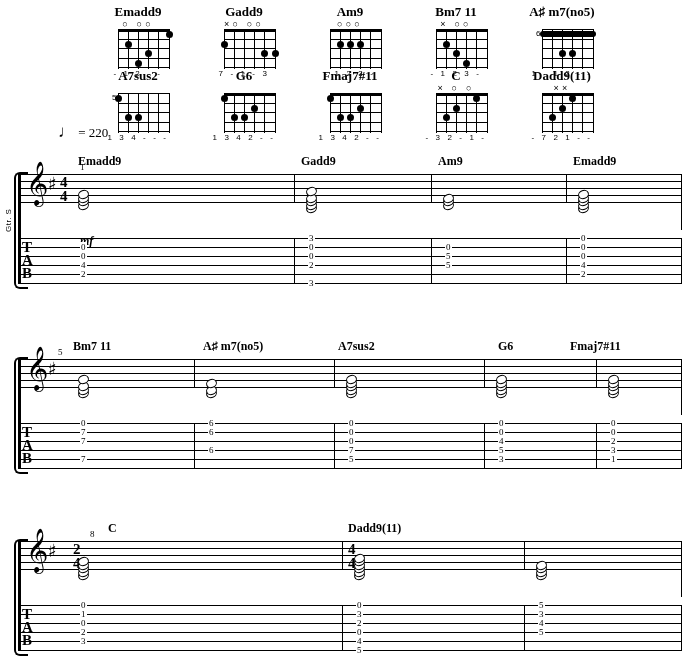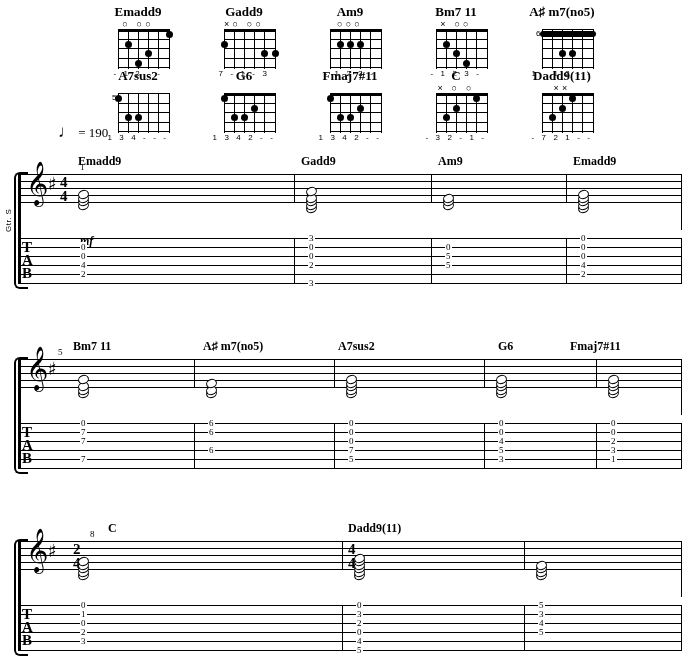--- a/index.html
+++ b/index.html
@@ -304,21 +304,21 @@
               <div class="dot" style="left: 27.6px; top: 2px;"></div>
             </div>
           </div>
           <div class="fingers">- 7 2 1 - -</div>
         </div>
       </div>
   </div>
 
   <div class="tempo" style="left:58px;top:122px">
     <span class="note">♩</span>
-    <span>= 190</span>
+    <span>= 220</span>
   </div>
 
   <div class="system" id="sys1" style="top:160px;height:145px">
       <div class="sl" style="top: 14px;"></div>
       <div class="sl" style="top: 21px;"></div>
       <div class="sl" style="top: 28px;"></div>
       <div class="sl" style="top: 35px;"></div>
       <div class="sl" style="top: 42px;"></div>
       <div class="sl" style="top: 78px;"></div>
       <div class="sl" style="top: 87px;"></div>

